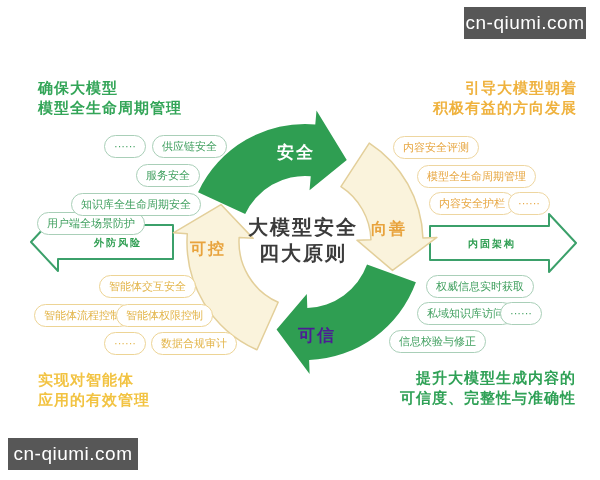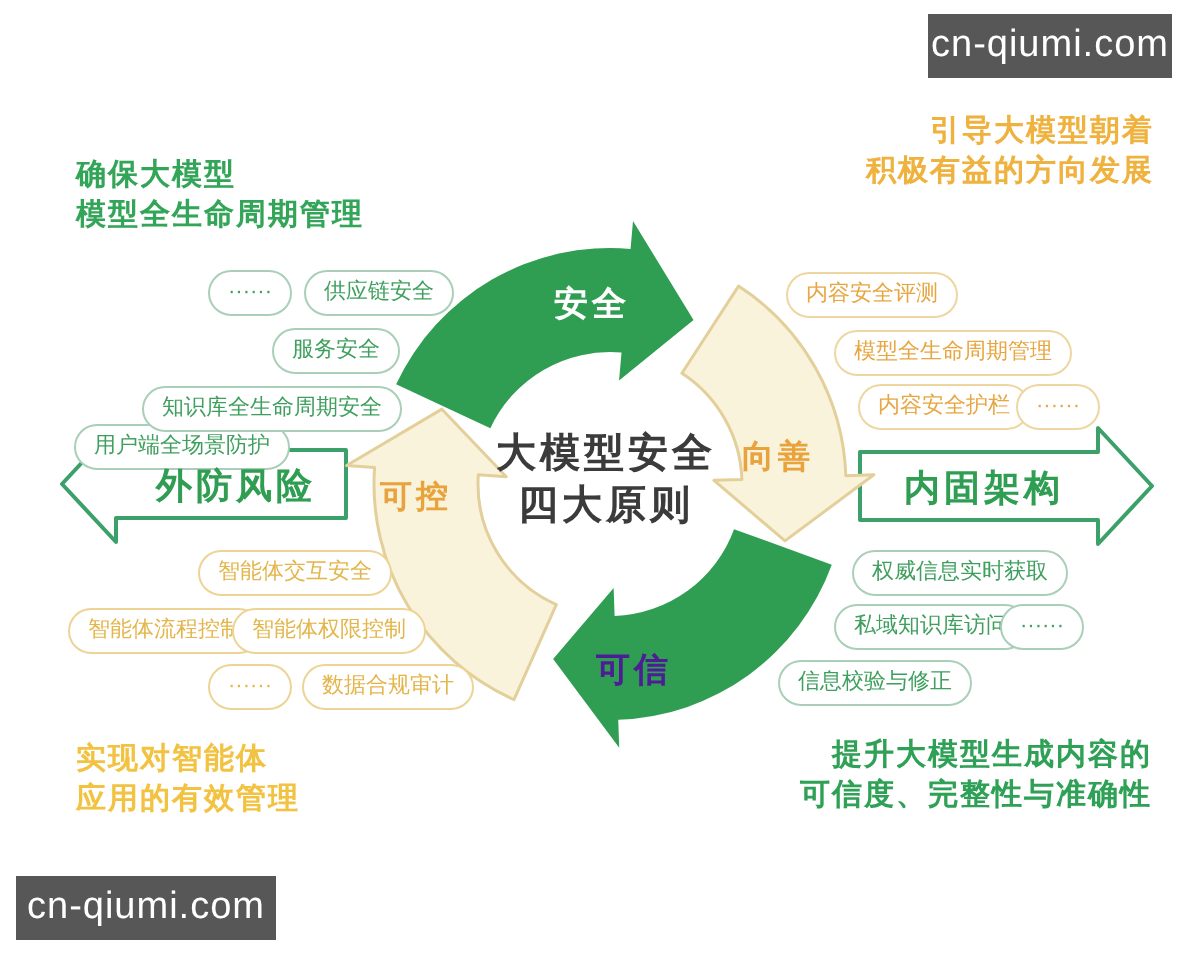--- a/index.html
+++ b/index.html
@@ -16,21 +16,21 @@
     position:absolute;background:var(--watermark-bg);color:#ffffff;
     font-size:19px;display:flex;align-items:center;justify-content:center;
     letter-spacing:0.5px;
   }
   .wm-top{left:464px;top:7px;width:122px;height:32px;}
   .wm-bottom{left:8px;top:438px;width:130px;height:32px;}
 
   
   .headline{position:absolute;font-weight:bold;font-size:15px;line-height:20px;letter-spacing:1px;}
   .hl-top-left{left:38px;top:78px;color:var(--headline-green);}
-  .hl-top-right{right:23px;top:56px;color:var(--headline-orange);text-align:right;}
+  .hl-top-right{right:23px;top:78px;color:var(--headline-orange);text-align:right;}
   .hl-bottom-left{left:38px;top:370px;color:var(--headline-yellow);}
   .hl-bottom-right{right:24px;top:368px;color:var(--headline-green2);text-align:right;}
 
   
   .pill{
     position:absolute;font-size:11px;line-height:1;padding:5px 9px;
     border-radius:12px;background:#ffffff;border:1.5px solid;white-space:nowrap;
   }
   .pill-green{color:var(--pill-green-text);border-color:var(--pill-green-border);}
   .pill-yellow{color:var(--pill-yellow-text);border-color:var(--pill-yellow-border);}
@@ -49,21 +49,21 @@
     font-weight:bold;letter-spacing:2px;white-space:nowrap;
   }
   .p-safety{left:296px;top:152px;color:#ffffff;font-size:17px;}
   .p-kindness{left:389px;top:229px;color:var(--orange-label);font-size:16px;}
   .p-trust{left:317px;top:335px;color:#4c1d95;font-size:17px;}
   .p-control{left:208px;top:249px;color:var(--orange-label);font-size:16px;}
 
   
   .side-label{
     position:absolute;transform:translate(-50%,-50%);
-    font-weight:bold;font-size:18px;letter-spacing:2px;color:var(--green);white-space:nowrap;
+    font-weight:bold;font-size:10px;letter-spacing:2px;color:var(--green);white-space:nowrap;
   }
   .sl-left{left:118px;top:243px;}
   .sl-right{left:492px;top:244px;}
 </style>
 </head>
 <body>
 
 <div id="canvas">
 
   <svg class="layer" width="600" height="480" viewBox="0 0 600 480">

